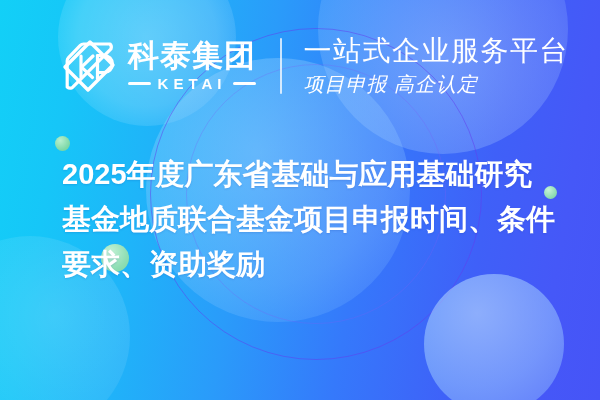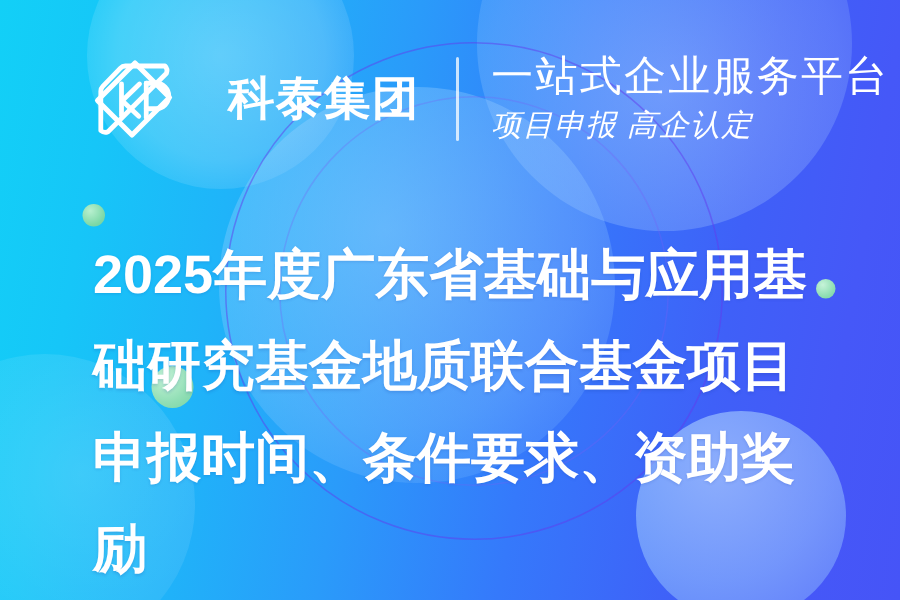--- a/index.html
+++ b/index.html
@@ -149,21 +149,20 @@
     width: 600px;
     height: 132px;
     display: flex;
     align-items: center;
   }
 
   .brand {
     display: flex;
     align-items: center;
     margin-left: 60px;
-    gap: 24px;
   }
 
   .logo-mark {
     width: 58px;
     height: 58px;
     flex: 0 0 58px;
     margin-right: 10px;
   }
   .logo-mark svg { display: block; }
 
@@ -230,24 +229,24 @@
     white-space: nowrap;
     font-style: italic;
   }
 
   
   .title {
     position: absolute;
     left: 62px;
     top: 152px;
     width: 496px;
-    font-size: 36px;
+    font-size: 29px;
     font-weight: bold;
     color: #ffffff;
-    line-height: 61px;
+    line-height: 45px;
     letter-spacing: 0px;
     text-shadow: 0 1px 2px rgba(20,60,160,0.18);
   }
 </style>
 </head>
 <body>
 
 <div class="banner">
 
   <div class="deco">
@@ -280,20 +279,25 @@
             <path d="M33 19 L21.5 30.2 L32.5 40.5"></path>
 
             <path d="M37.5 18.5 L37.5 41.5"></path>
             <path d="M37.5 18.5 L44 18.5 A8.5 8.5 0 0 1 44 35.5 L37.5 35.5"></path>
           </g>
         </svg>
       </div>
 
       <div class="logo-words">
         <div class="logo-cn">科泰集团</div>
+        <div class="logo-en-row">
+          <span class="logo-rule"></span>
+          <span class="logo-en">KETAI</span>
+          <span class="logo-rule"></span>
+        </div>
       </div>
     </div>
 
     <div class="divider"></div>
 
     <div class="taglines">
       <div class="tagline-main">一站式企业服务平台</div>
       <div class="tagline-sub">项目申报 高企认定</div>
     </div>
 

